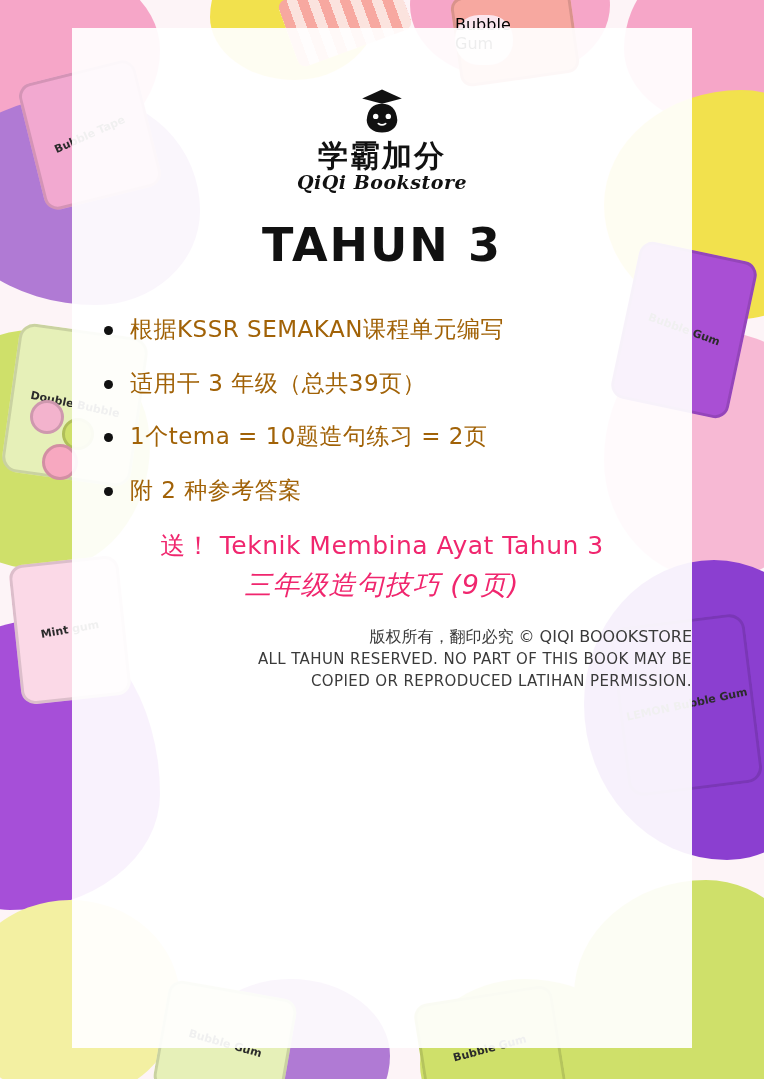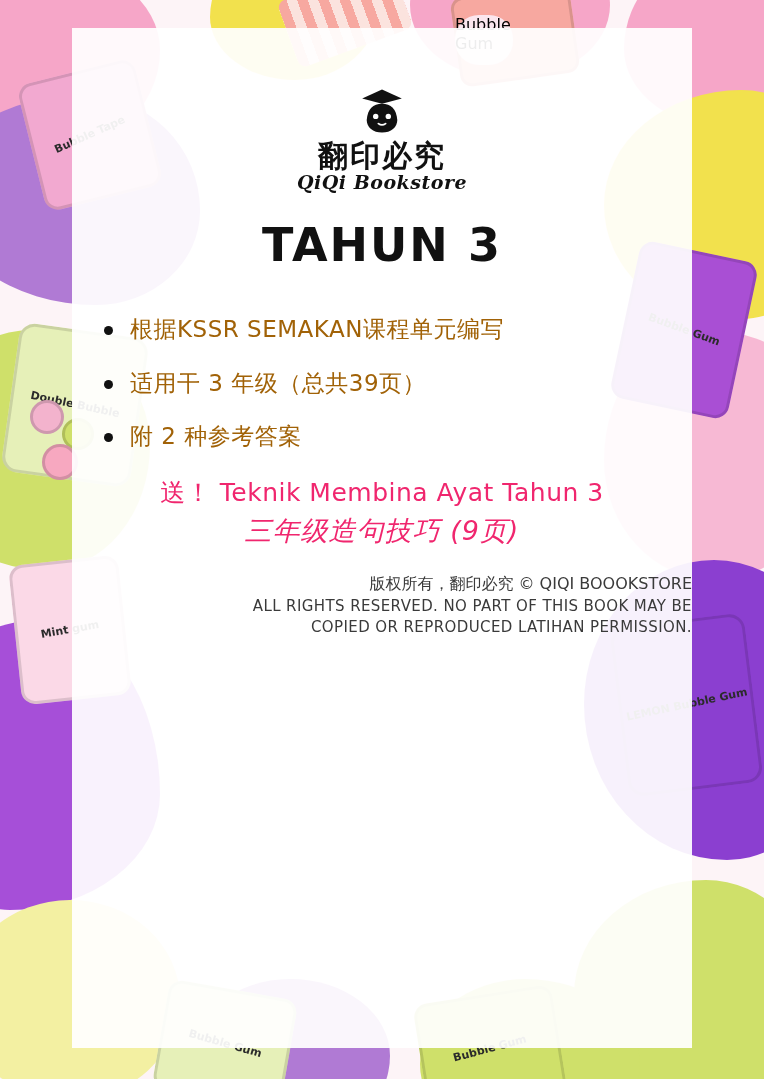--- a/index.html
+++ b/index.html
@@ -279,48 +279,52 @@
   <div class="card">
 
     <div class="logo-area">
       <svg class="logo-mark" viewBox="0 0 60 60">
         <path d="M8 16 L30 6 L52 16 L30 22 Z" fill="#111"></path>
         <path d="M30 22 C20 22 14 28 13 40 C13 48 20 54 30 54 C40 54 47 48 47 40 C46 28 40 22 30 22 Z" fill="#111"></path>
         <circle cx="23" cy="36" r="3" fill="#fff"></circle>
         <circle cx="37" cy="36" r="3" fill="#fff"></circle>
         <path d="M26 44 Q30 47 34 44" stroke="#fff" stroke-width="2" fill="none" stroke-linecap="round"></path>
       </svg>
-      <div class="logo-cn">翻印必究</div>
+      <div class="logo-cn">学霸加分</div>
       <div class="logo-en">QiQi Bookstore</div>
     </div>
 
     <div class="title">
       <span class="line">TAHUN 3</span>
     </div>
 
     <ul class="bullets">
       <li>
         <span class="dot"></span>
         <span>根据KSSR SEMAKAN课程单元编写</span>
       </li>
       <li>
         <span class="dot"></span>
         <span>适用干 3 年级（总共39页）</span>
       </li>
       <li>
         <span class="dot"></span>
+        <span>1个tema = 10题造句练习 = 2页</span>
+      </li>
+      <li>
+        <span class="dot"></span>
         <span>附 2 种参考答案</span>
       </li>
     </ul>
 
     <div class="promo" style="color: rgb(240, 38, 110);">
       <div class="p1">送！ Teknik Membina Ayat Tahun 3</div>
       <div class="p2">三年级造句技巧 (9页)</div>
     </div>
 
     <div class="footer">
       <div class="f1">版权所有，翻印必究 © QIQI BOOOKSTORE</div>
-      <div class="f2">ALL RIGHTS RESERVED. NO PART OF THIS BOOK MAY BE</div>
+      <div class="f2">ALL TAHUN RESERVED. NO PART OF THIS BOOK MAY BE</div>
       <div class="f3">COPIED OR REPRODUCED LATIHAN PERMISSION.</div>
     </div>
 
   </div>
 </div>
 
 </body></html>

